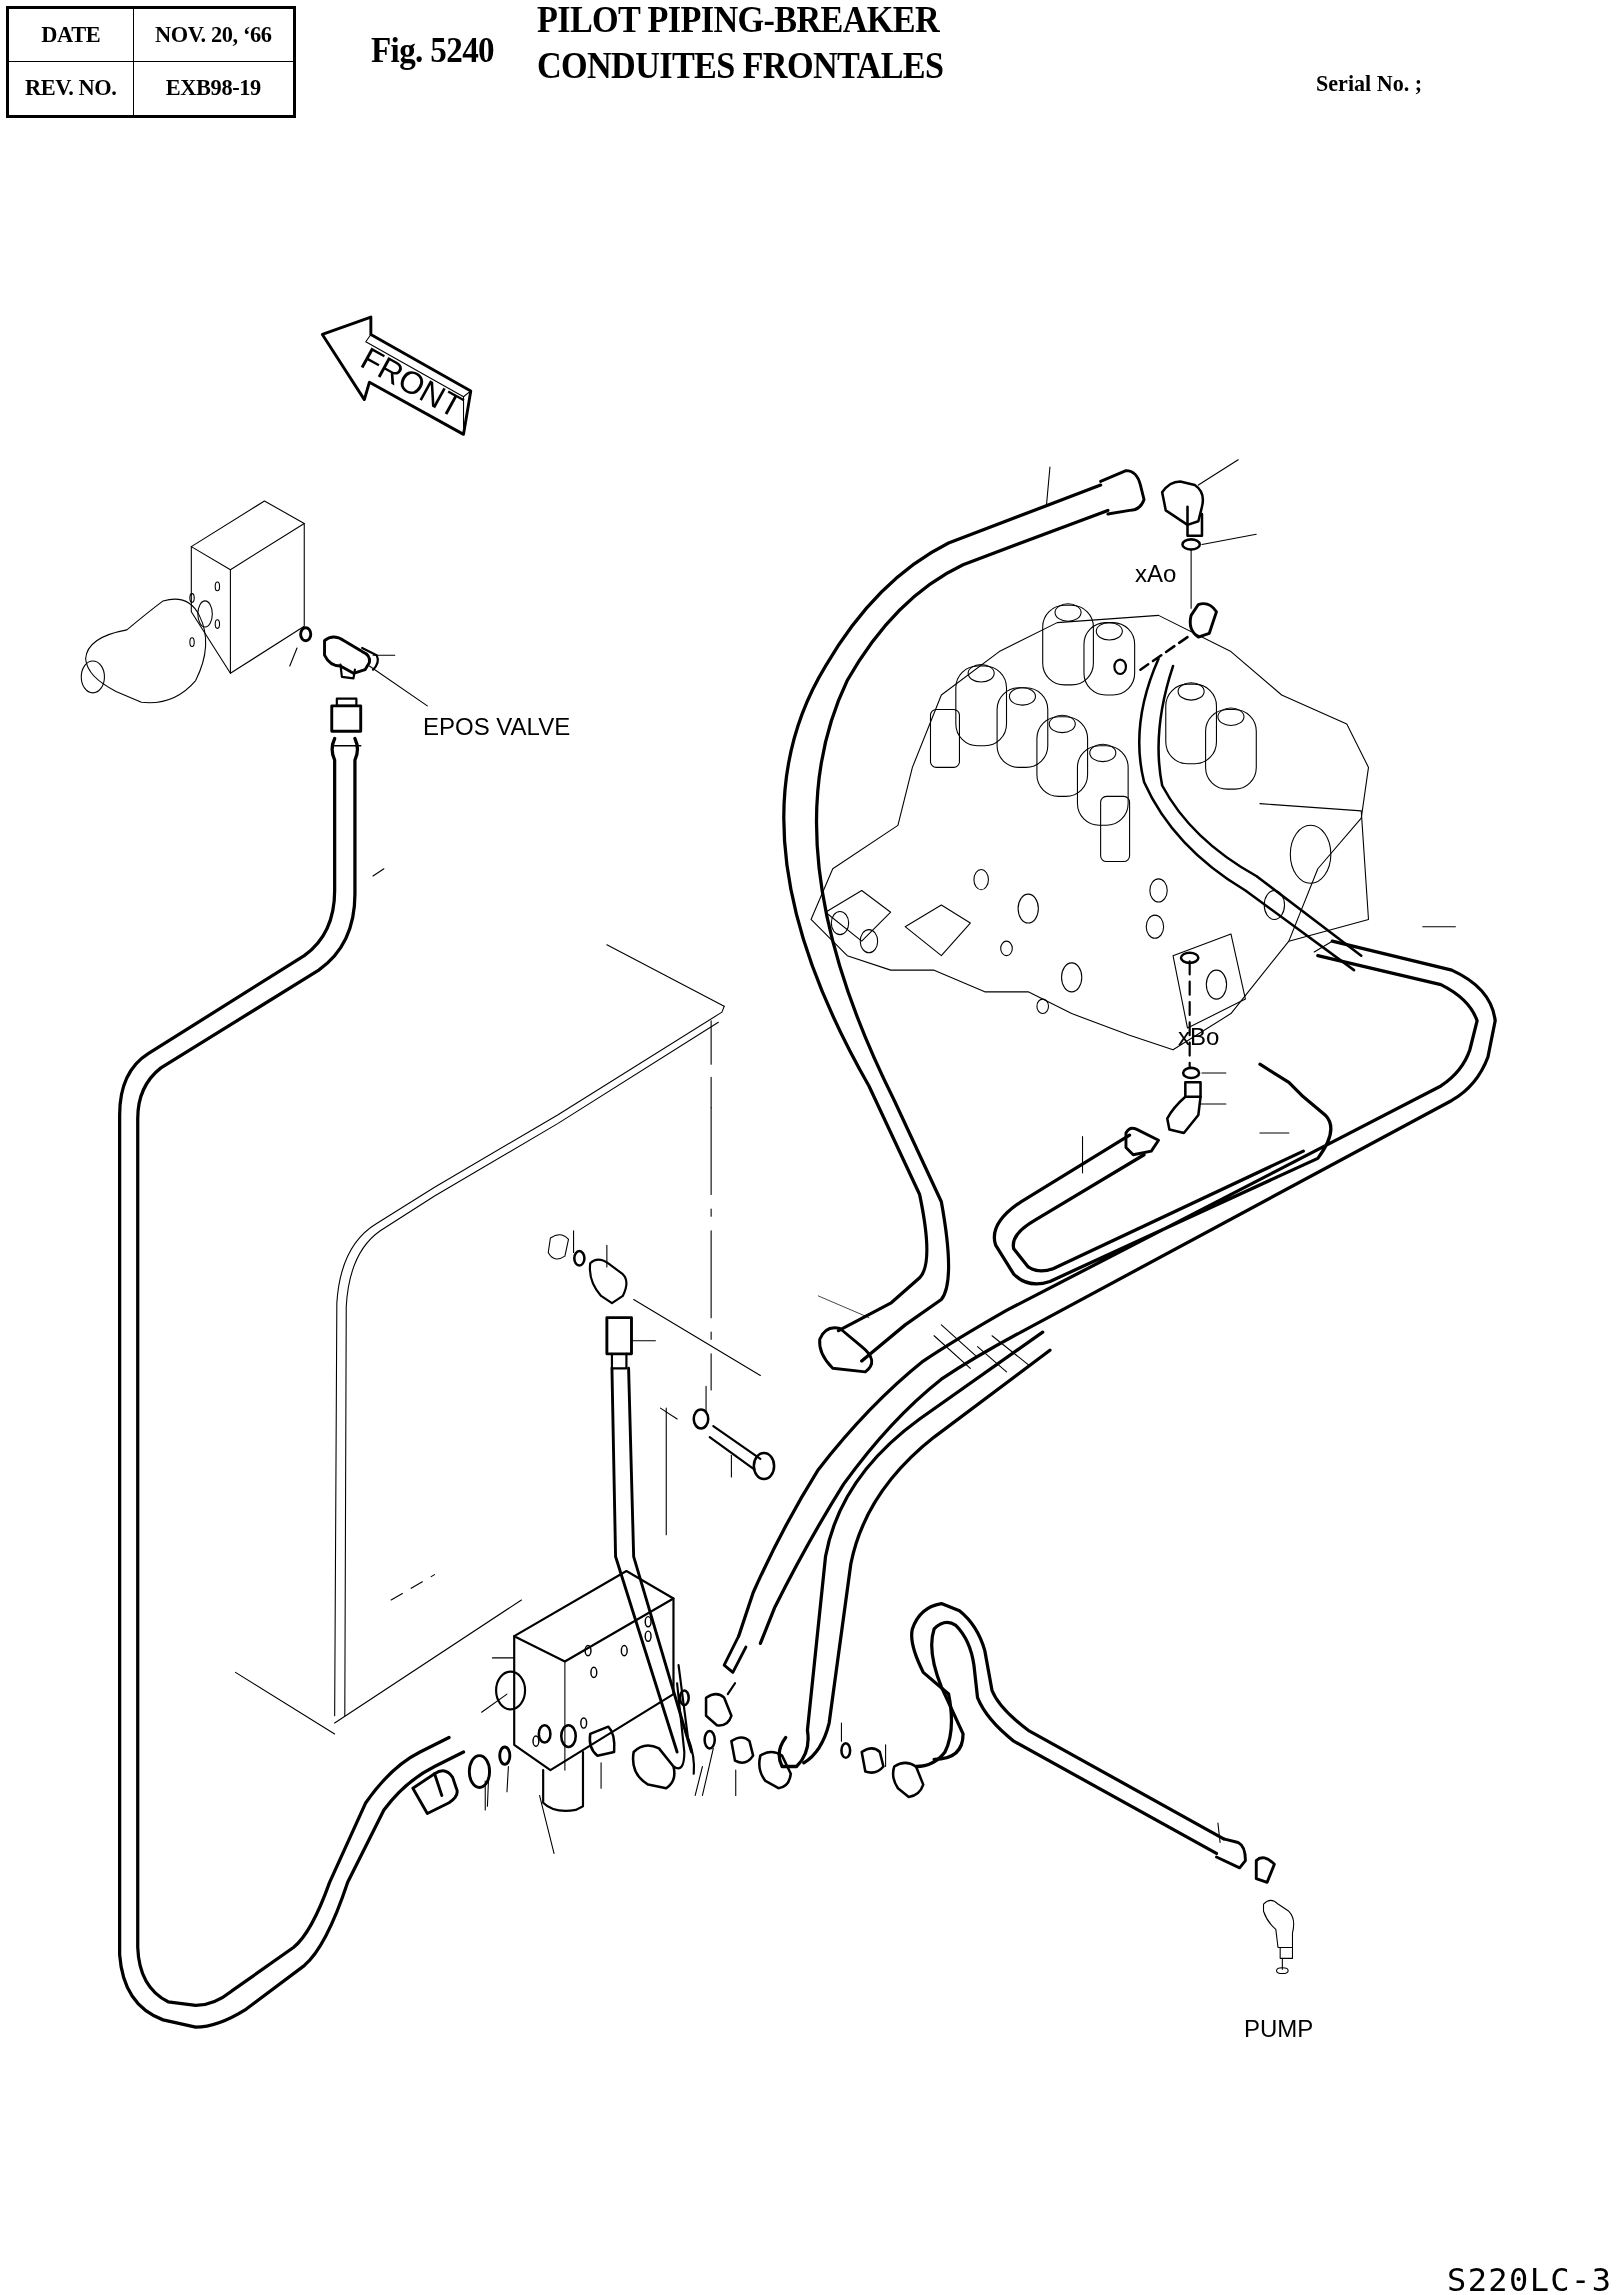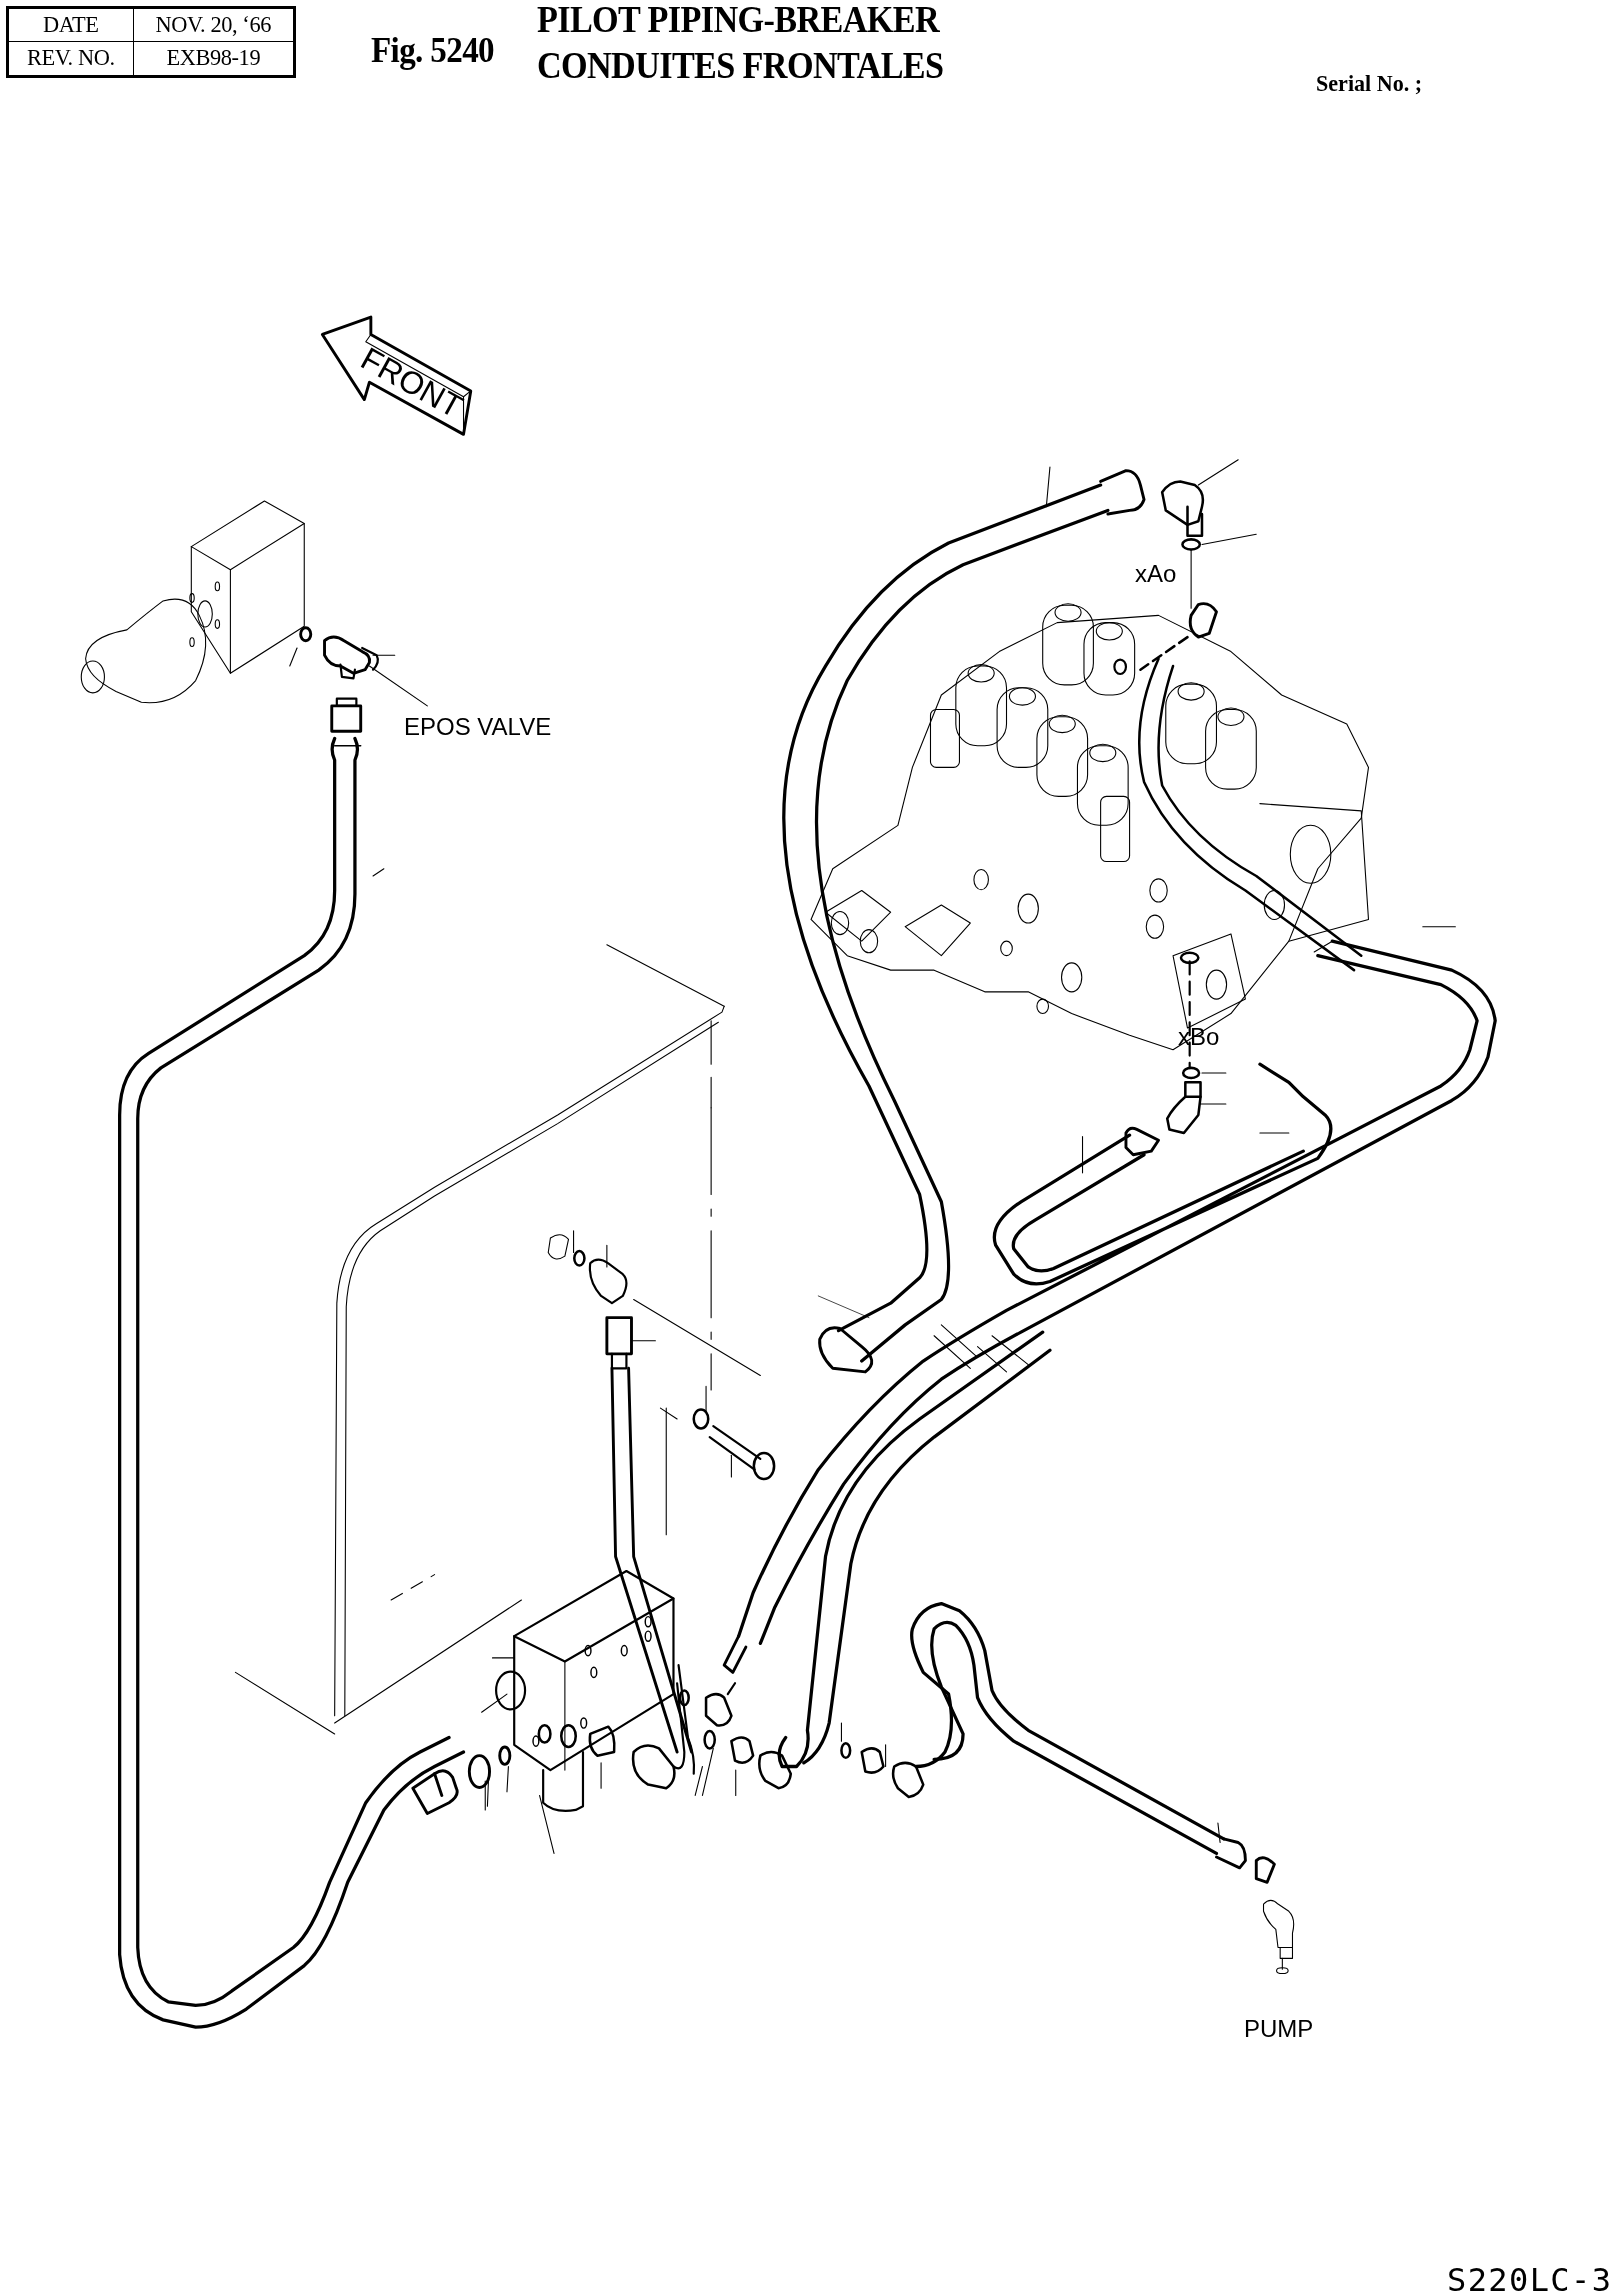--- a/index.html
+++ b/index.html
@@ -1,18 +1,18 @@
 <!DOCTYPE html>
 <html style="font-size:11.6px"><head>
 <meta charset="utf-8">
 <style>
   html, body { margin: 0; padding: 0; background: #ffffff; }
   body { width: 1617px; height: 2295px; position: relative; overflow: hidden; font-family: "Liberation Serif", serif; color: #000; }
   #stage { position: absolute; left: 0; top: 0; width: 1617px; height: 2295px; }
-  .hdr-table { position: absolute; left: 5.8px; top: 5.8px; width: 290px; height: 72px; border: 3.6px solid #000; box-sizing: border-box; display: grid; grid-template-columns: 125px 1fr; grid-template-rows: 1fr 1fr; }
+  .hdr-table { position: absolute; left: 5.8px; top: 5.8px; width: 290px; height: 112px; border: 3.6px solid #000; box-sizing: border-box; display: grid; grid-template-columns: 125px 1fr; grid-template-rows: 1fr 1fr; font-weight: bold; }
   .hdr-table .cell { display: flex; align-items: center; justify-content: center; font-family: "Liberation Serif", serif; font-size: 22.4px; letter-spacing: -0.4px; }
   .hdr-table .c-l { border-right: 1.4px solid #000; }
   .hdr-table .r-1 { border-bottom: 1.4px solid #000; }
   .fig-no { position: absolute; left: 371px; top: 29px; font-family: "Liberation Serif", serif; font-weight: bold; font-size: 36px; letter-spacing: -0.7px; transform: scaleX(0.92); transform-origin: left; }
   .title-1 { position: absolute; left: 537px; top: -2.9px; font-family: "Liberation Serif", serif; font-weight: bold; font-size: 38px; letter-spacing: -0.7px; transform: scaleX(0.9); transform-origin: left; white-space: nowrap; }
   .title-2 { position: absolute; left: 537px; top: 43px; font-family: "Liberation Serif", serif; font-weight: bold; font-size: 38px; letter-spacing: -0.7px; transform: scaleX(0.9); transform-origin: left; white-space: nowrap; }
   .serial { position: absolute; left: 1316px; top: 70px; font-family: "Liberation Serif", serif; font-weight: bold; font-size: 24px; transform: scaleX(0.92); transform-origin: left; white-space: nowrap; }
   .label { position: absolute; font-family: "Liberation Sans", sans-serif; font-size: 24px; white-space: nowrap; }
   .model { position: absolute; left: 1447px; top: 2261px; font-family: "DejaVu Sans Mono", monospace; font-size: 32px; letter-spacing: 1.4px; white-space: nowrap; }
   svg text { font-family: "Liberation Sans", sans-serif; }
@@ -261,20 +261,20 @@
       <path d="M1300,1830 L1350,1875"></path>
       <path d="M1290,1845 L1340,1890"></path>
     </g>
 
     <g stroke-width="1.5">
       <path d="M1815,1315 L1840,1300"></path>
       <path d="M1740,1565 L1780,1565"></path>
     </g>
   </svg>
 
-  <div class="label" style="left:404px; top:713px;">EPOS  VALVE</div>
+  <div class="label" style="left:423px; top:713px;">EPOS  VALVE</div>
   <div class="label" style="left:1135px; top:560px;text-align:right;">xAo</div>
   <div class="label" style="left:1178px; top:1023px;">xBo</div>
   <div class="label" style="left:1244px; top:2015px;">PUMP</div>
 
   <div class="model">S220LC-3</div>
 </div>
 
 
 </body></html>

